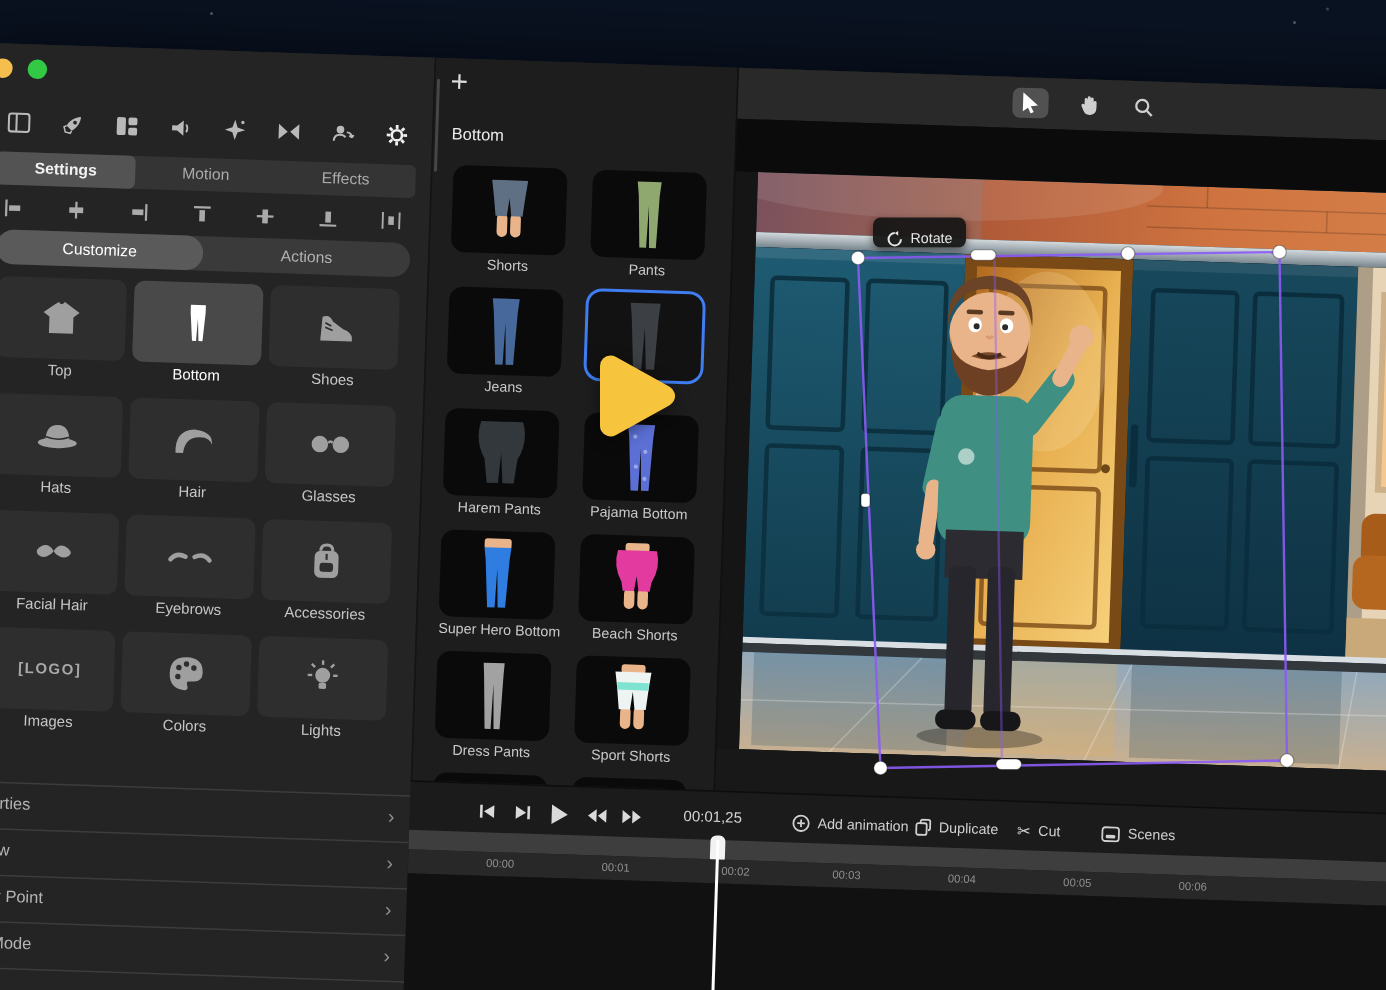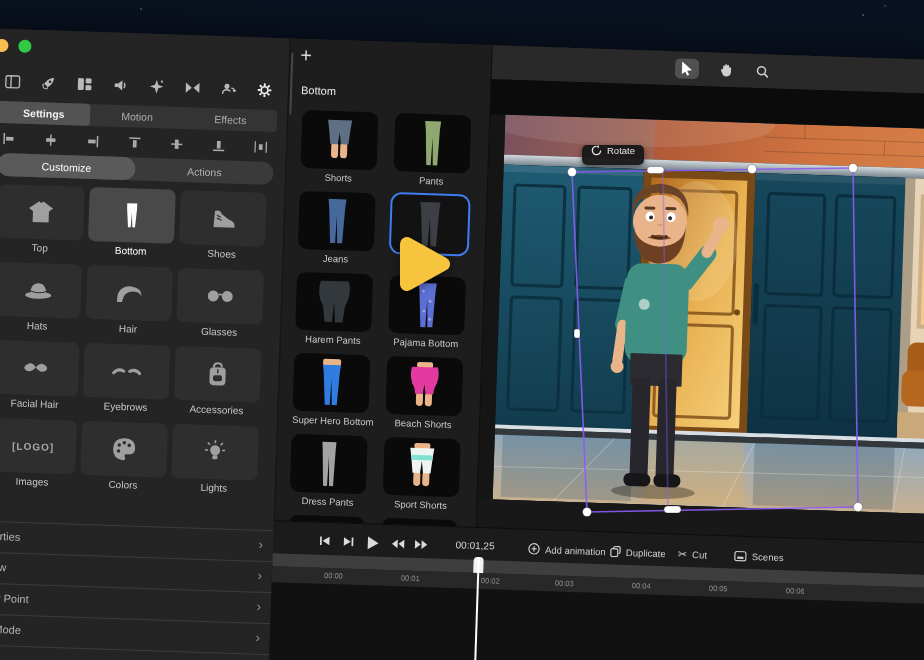--- a/index.html
+++ b/index.html
@@ -63,21 +63,21 @@
   .scrubber{position:absolute;top:32px;left:0;right:0;height:13px;background:#3e3e3e;}
   .shandle{position:absolute;left:201px;top:-3px;width:10px;height:19px;background:#f2f2f2;border-radius:4px;}
   .ruler{position:absolute;top:45px;left:0;right:0;height:16px;background:#282828;}
   .rlabel{position:absolute;top:3px;font-size:7.5px;color:#8f8f8f;}
   .trackarea{position:absolute;top:61px;left:0;right:0;bottom:0;background:#111111;}
   .playhead{position:absolute;left:205px;top:32px;bottom:0;width:1.5px;background:#ffffff;}
 
   
   .selsvg{position:absolute;left:0;top:0;pointer-events:none;}
   .tooltip{position:absolute;left:582px;top:145px;height:20px;padding:0 9px;background:rgba(22,22,22,.95);border-radius:5px;
-           display:flex;align-items:flex-start;gap:5px;color:#e6e6e6;font-size:9.5px;box-shadow:0 2px 6px rgba(0,0,0,.5);}
+           display:flex;align-items:flex-end;gap:5px;color:#e6e6e6;font-size:9.5px;box-shadow:0 2px 6px rgba(0,0,0,.5);}
   .playov{position:absolute;left:398px;top:236px;width:54px;height:56px;filter:drop-shadow(0 2px 5px rgba(0,0,0,.45));}
 </style>
 </head>
 <body>
 
 <div class="stage">
   <div class="star" style="left:140px;top:8px"></div>
   <div class="star" style="left:862px;top:14px"></div>
   <div class="star" style="left:884px;top:5px;opacity:.3"></div>
 

